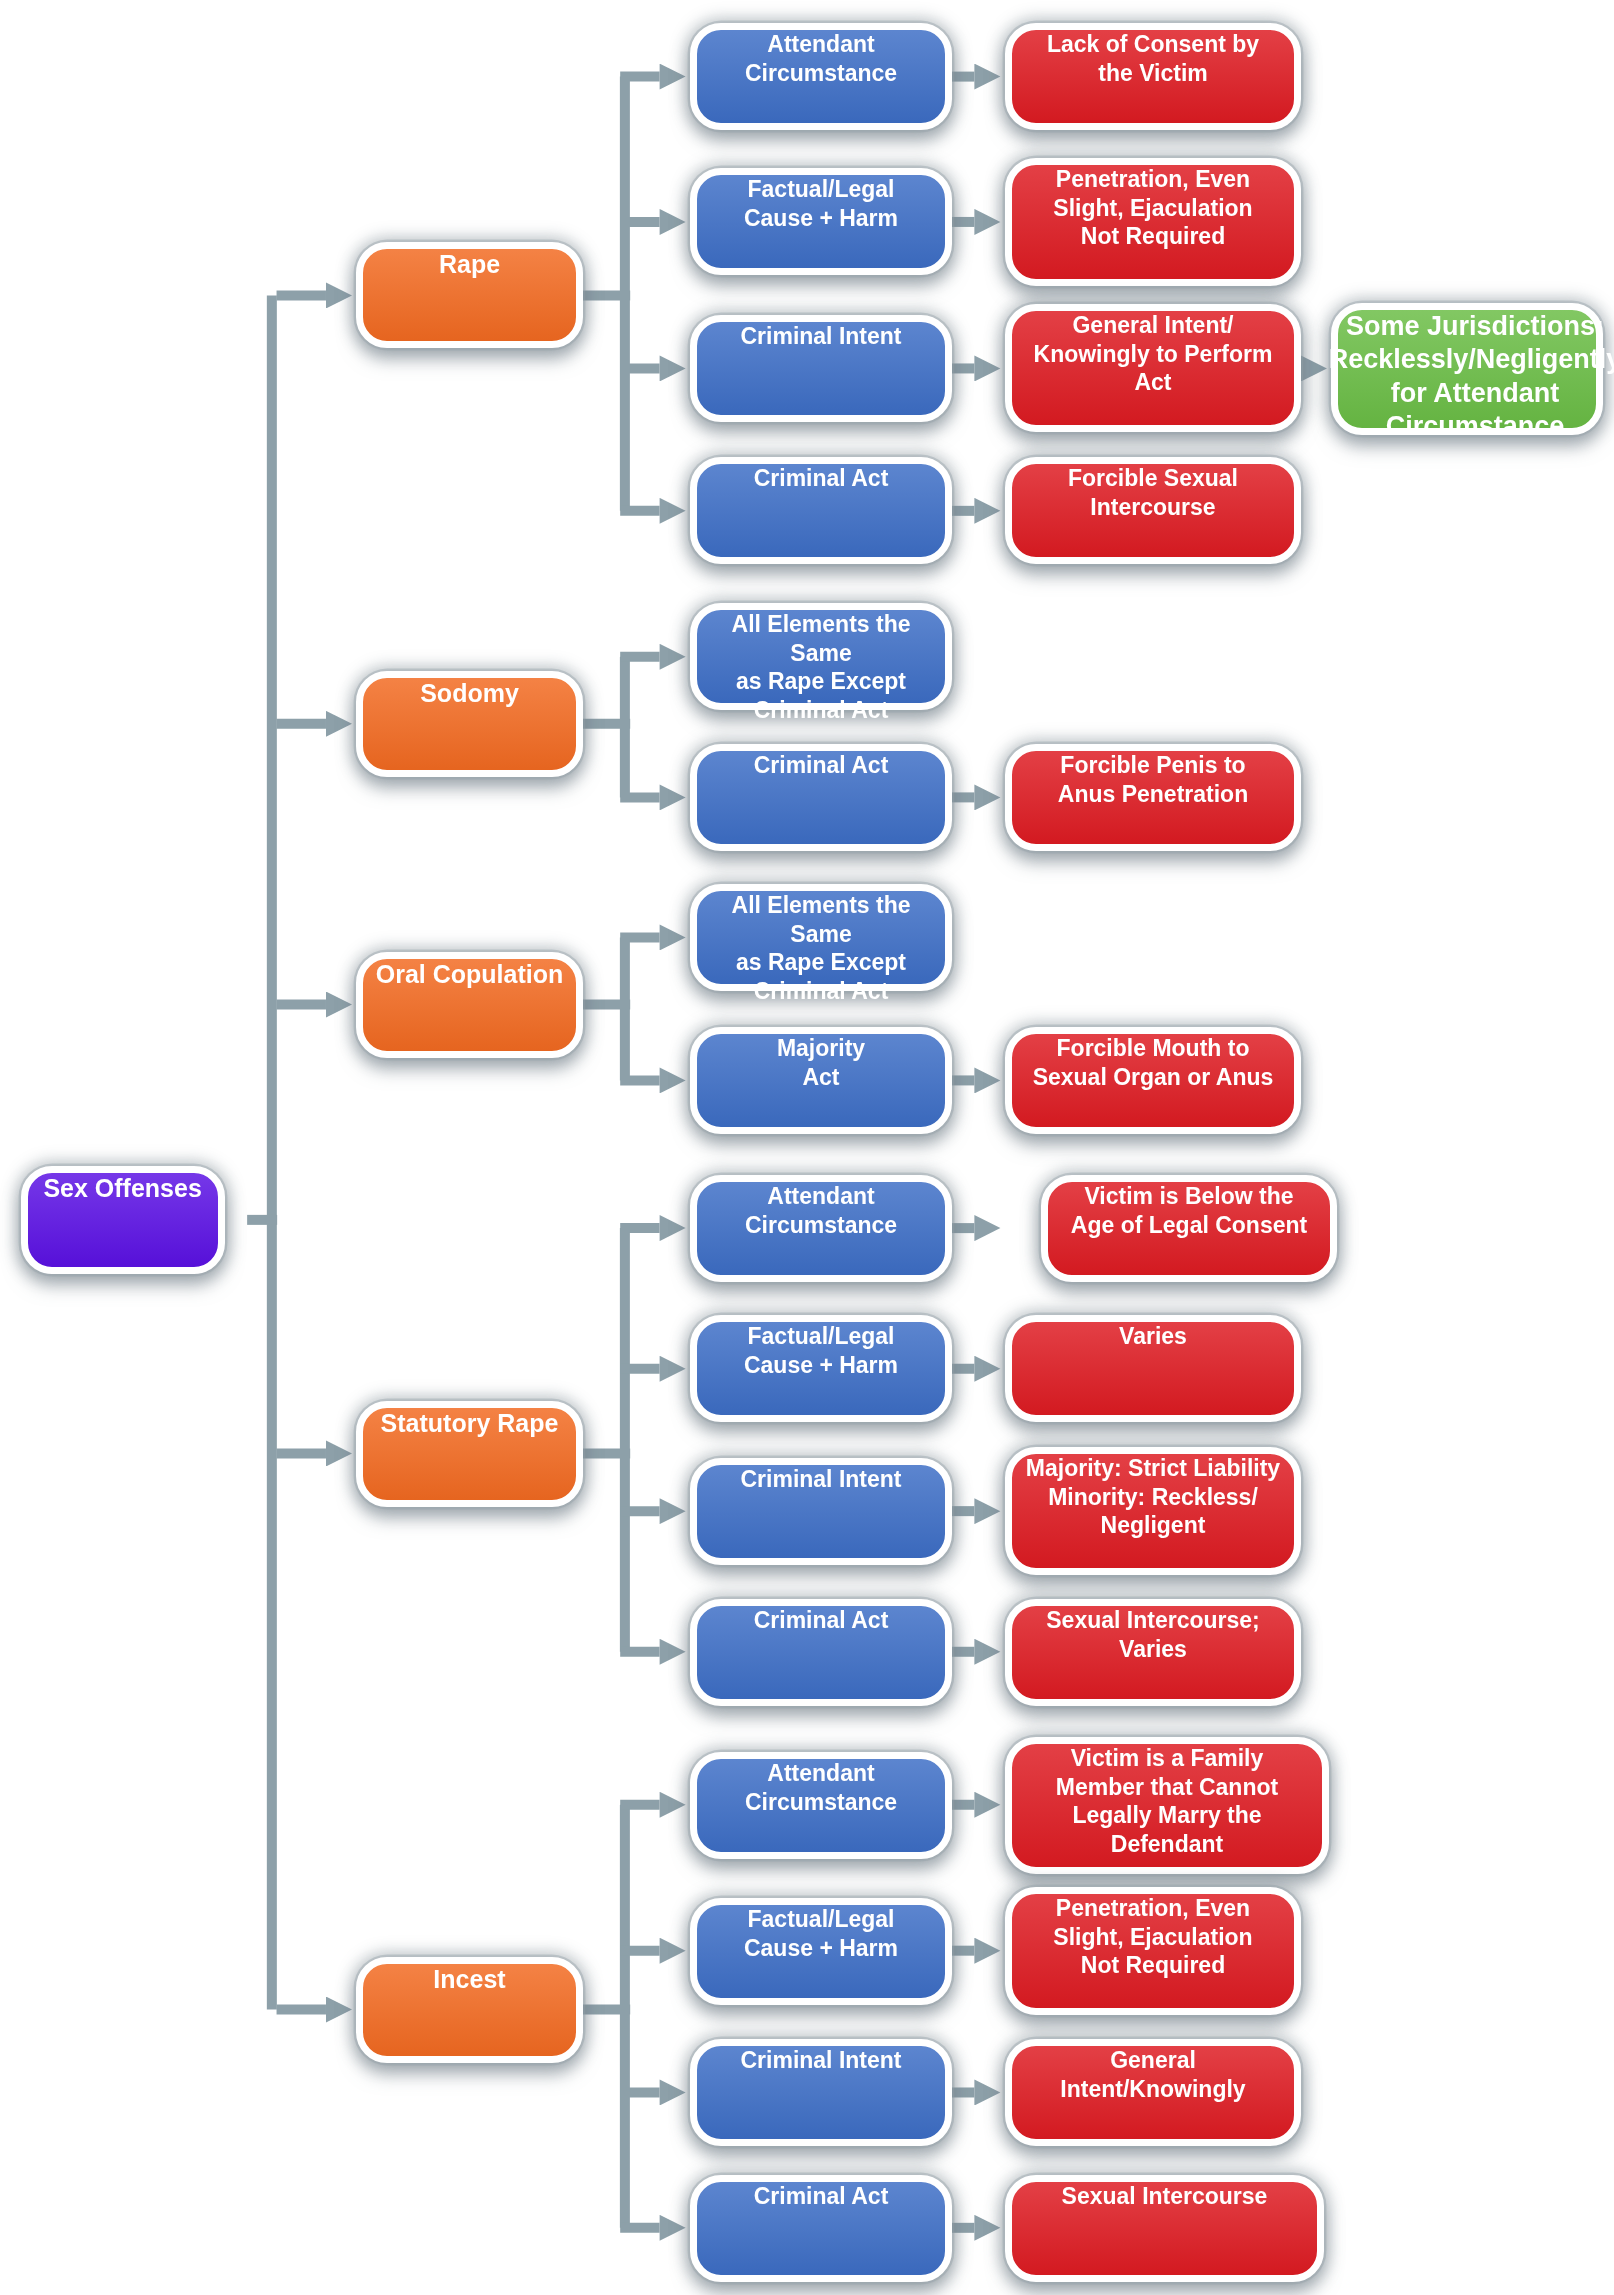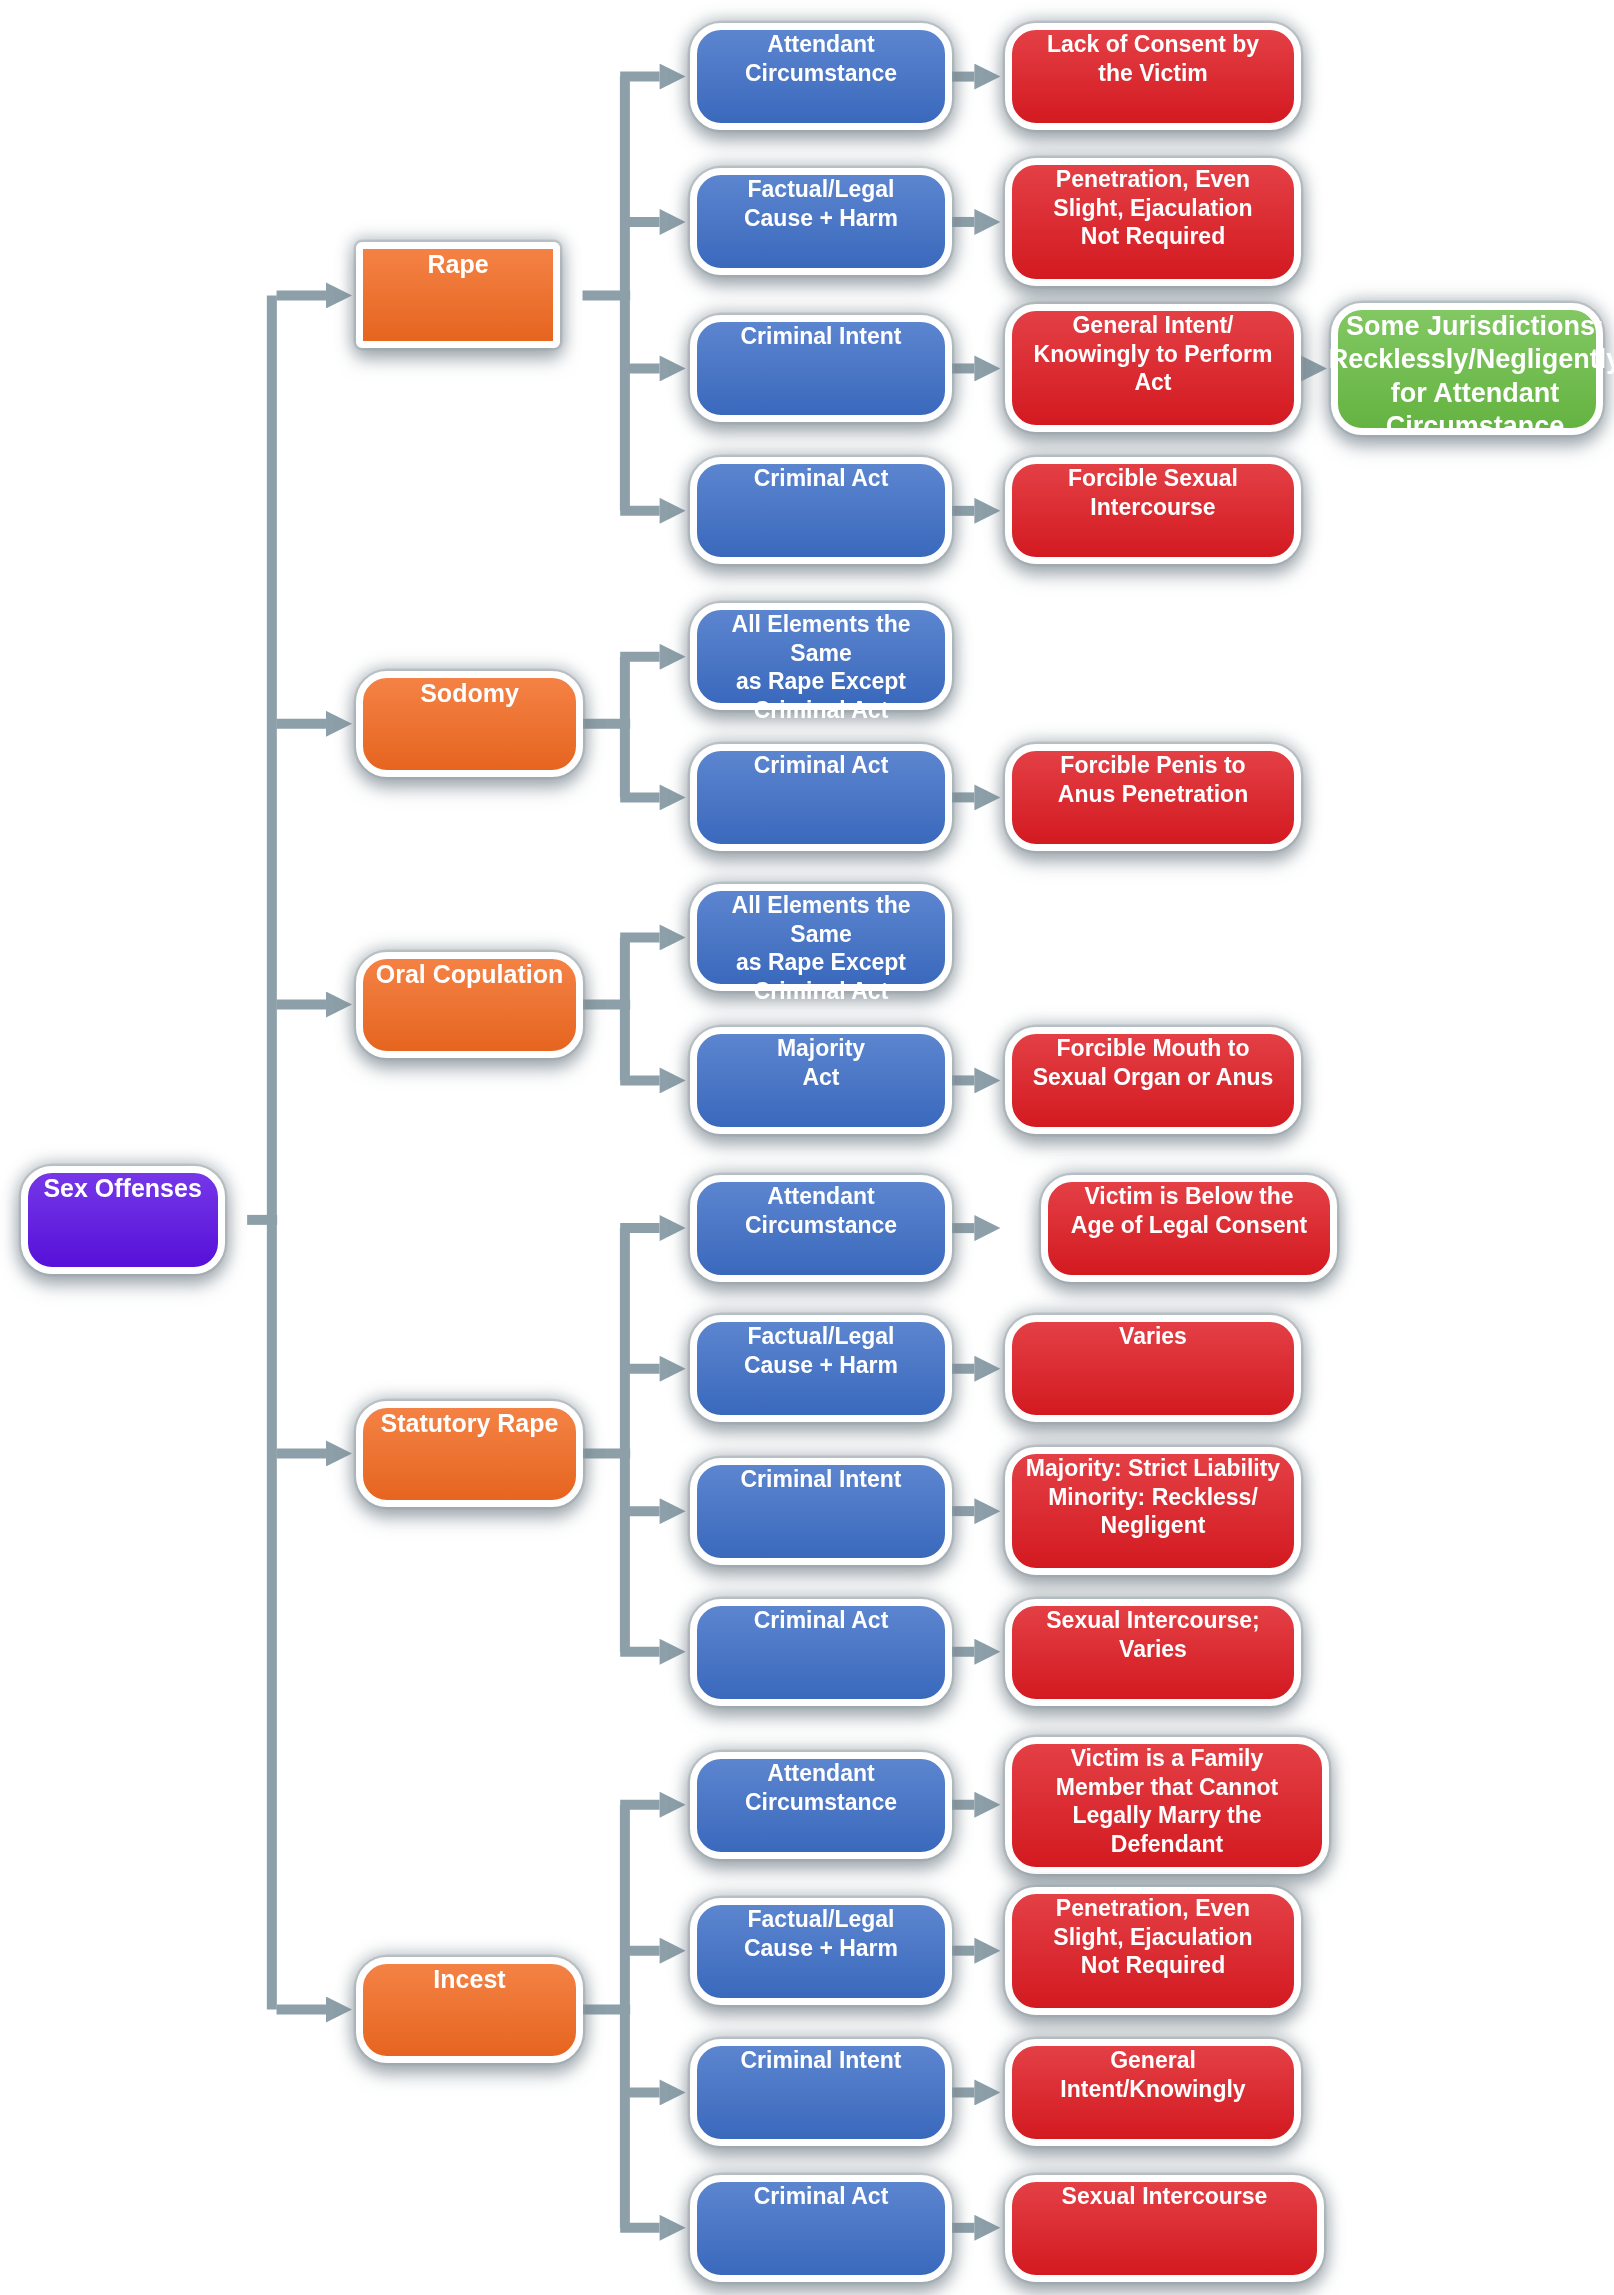--- a/index.html
+++ b/index.html
@@ -105,21 +105,21 @@
 
     <g>
       <line x1="2210" y1="626" x2="2211" y2="626" marker-end="url(#ah)"></line>
     </g>
   </svg>
 
   <div class="node root-node" style="left:20.6px;top:1166px;width:204px;height:108px;">
     <span class="lbl">Sex Offenses</span>
   </div>
 
-  <div class="node branch-node" style="left:356px;top:242px;width:204px;height:106px;border-radius:6px;">
+  <div class="node branch-node" style="left:356px;top:242px;width:227px;height:106px;">
     <span class="lbl">Rape</span>
   </div>
   <div class="node branch-node" style="left:356px;top:671px;width:227px;height:106px;">
     <span class="lbl">Sodomy</span>
   </div>
   <div class="node branch-node" style="left:356px;top:1401px;width:227px;height:106px;">
     <span class="lbl">Statutory Rape</span>
   </div>
   <div class="node branch-node" style="left:356px;top:952px;width:227px;height:106px;">
     <span class="lbl">Oral Copulation</span>

